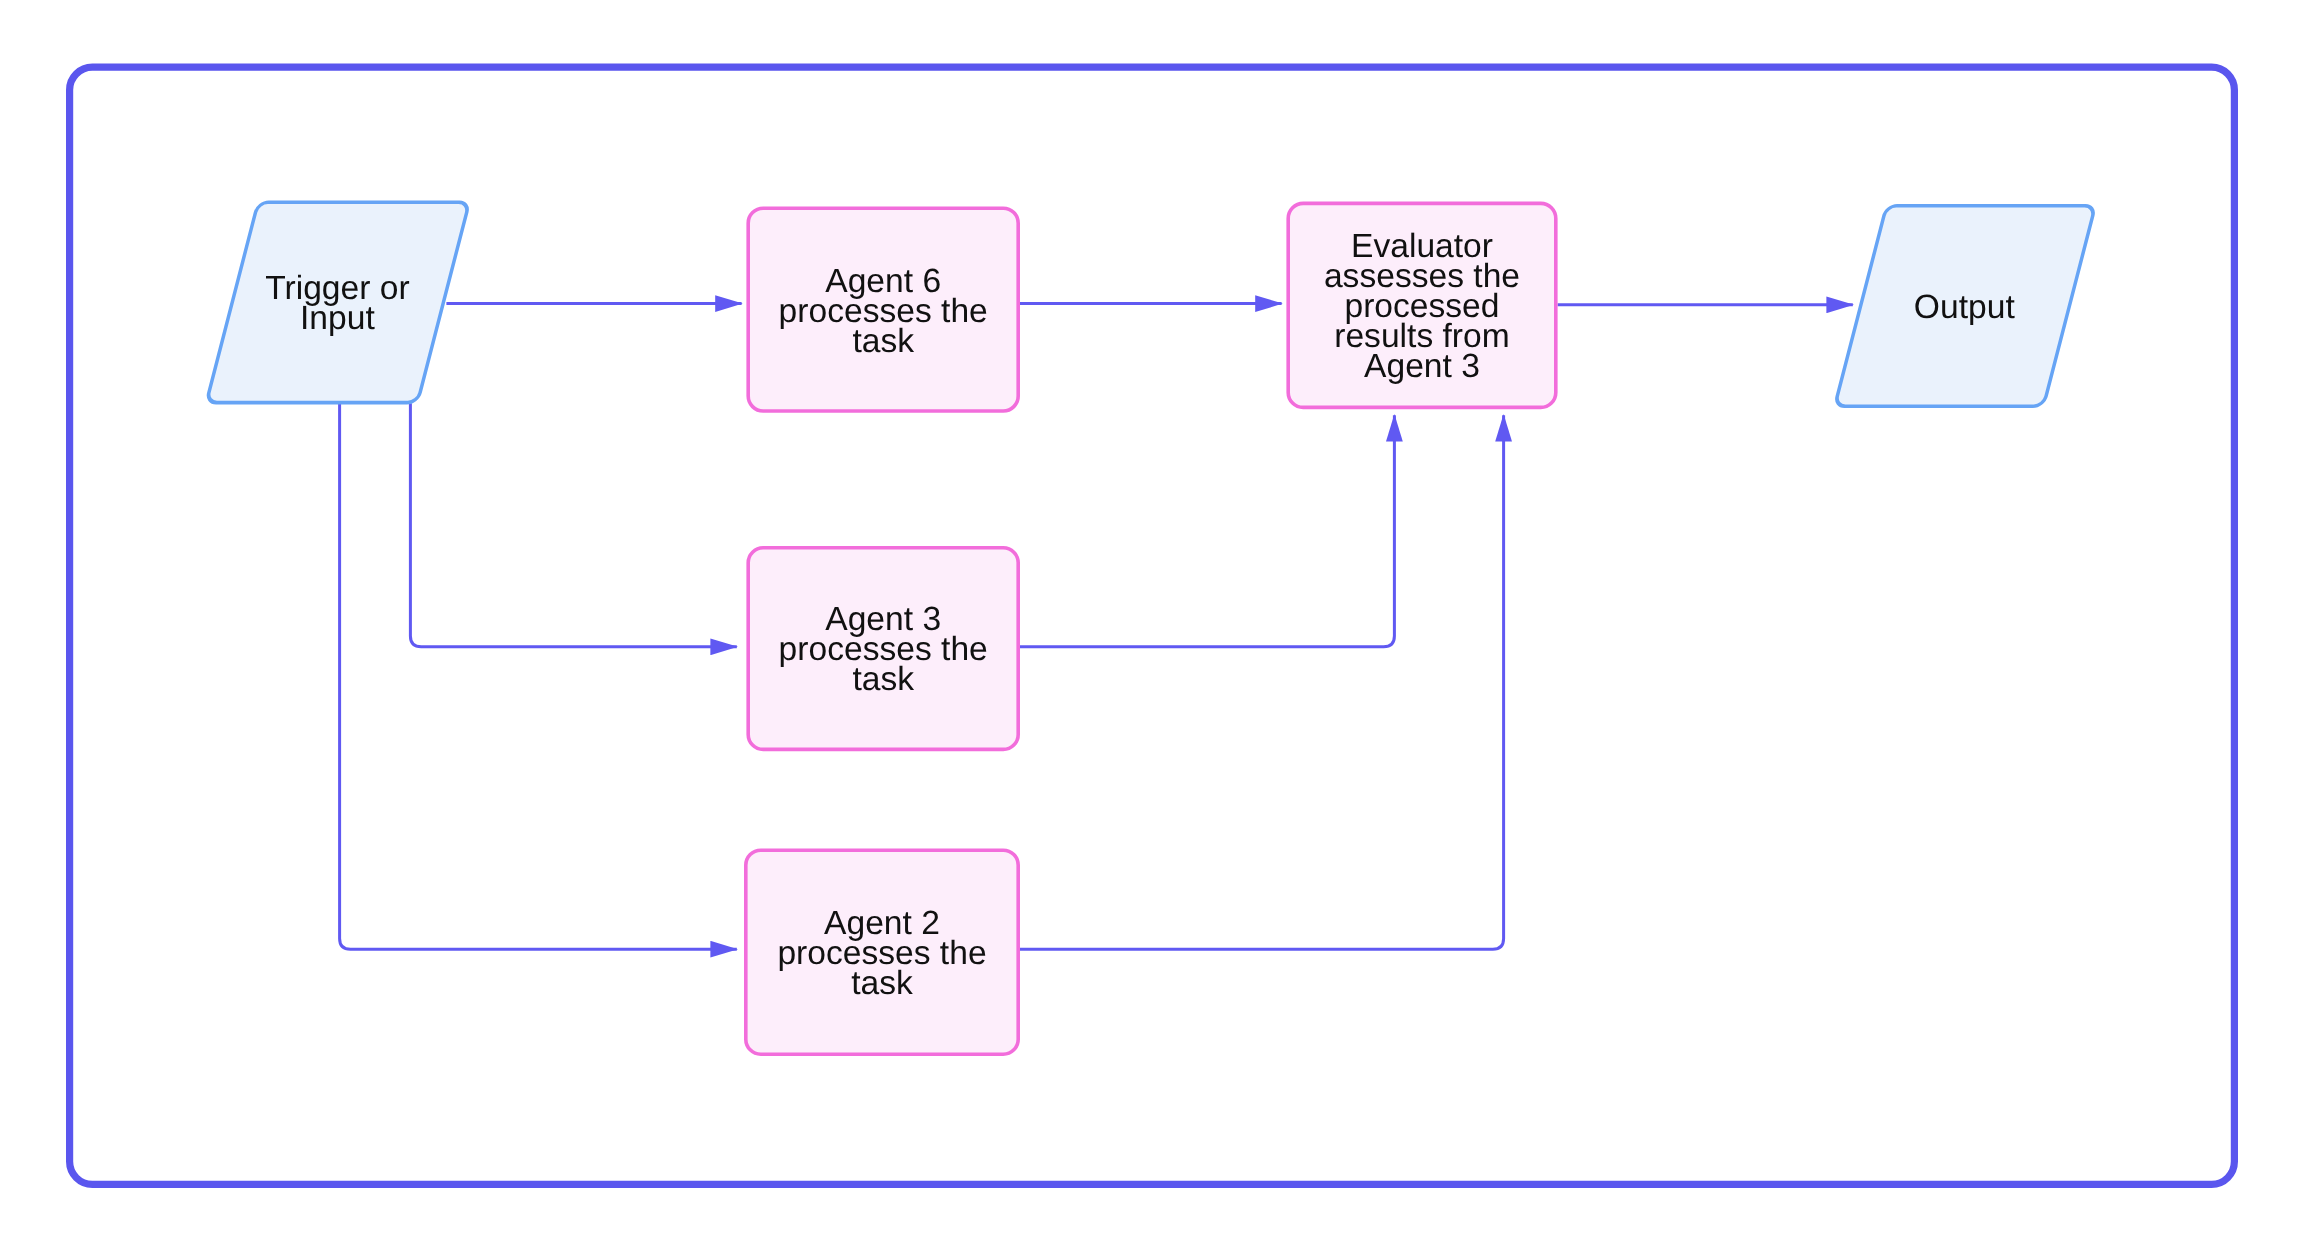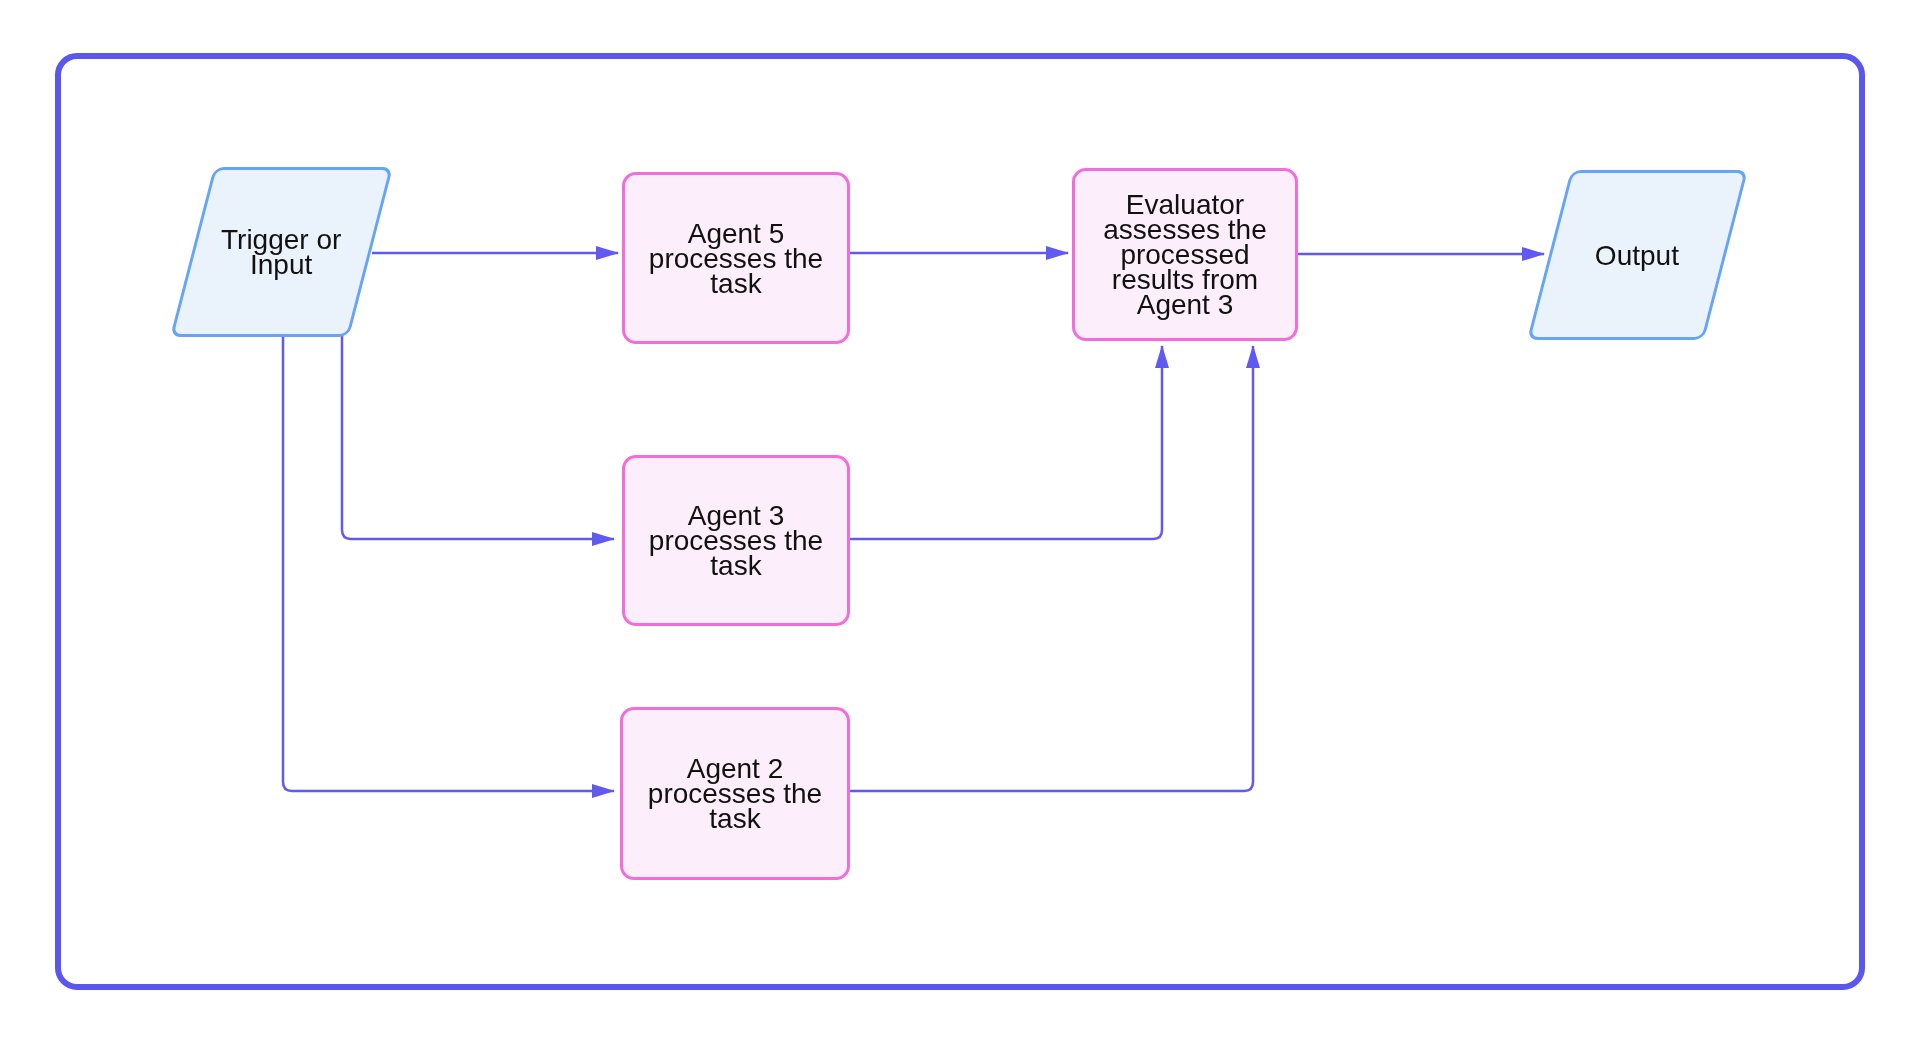--- a/index.html
+++ b/index.html
@@ -100,21 +100,21 @@
     <path class="edge" d="M850,539 H1153 Q1162,539 1162,530 V346" marker-end="url(#arrowhead)"></path>
     <path class="edge" d="M850,791 H1244 Q1253,791 1253,782 V346" marker-end="url(#arrowhead)"></path>
   </svg>
 
   <div class="node io" style="left:192px; top:167px; width:179px; height:170px;">
     <div class="label">Trigger or
 Input</div>
   </div>
 
   <div class="node process" style="left:622px; top:172px; width:228px; height:172px;">
-    <div class="label">Agent 5
+    <div class="label">Agent 6
 processes the
 task</div>
   </div>
 
   <div class="node process" style="left:1072px; top:168px; width:226px; height:173px;">
     <div class="label">Evaluator
 assesses the
 processed
 results from
 Agent 3</div>

